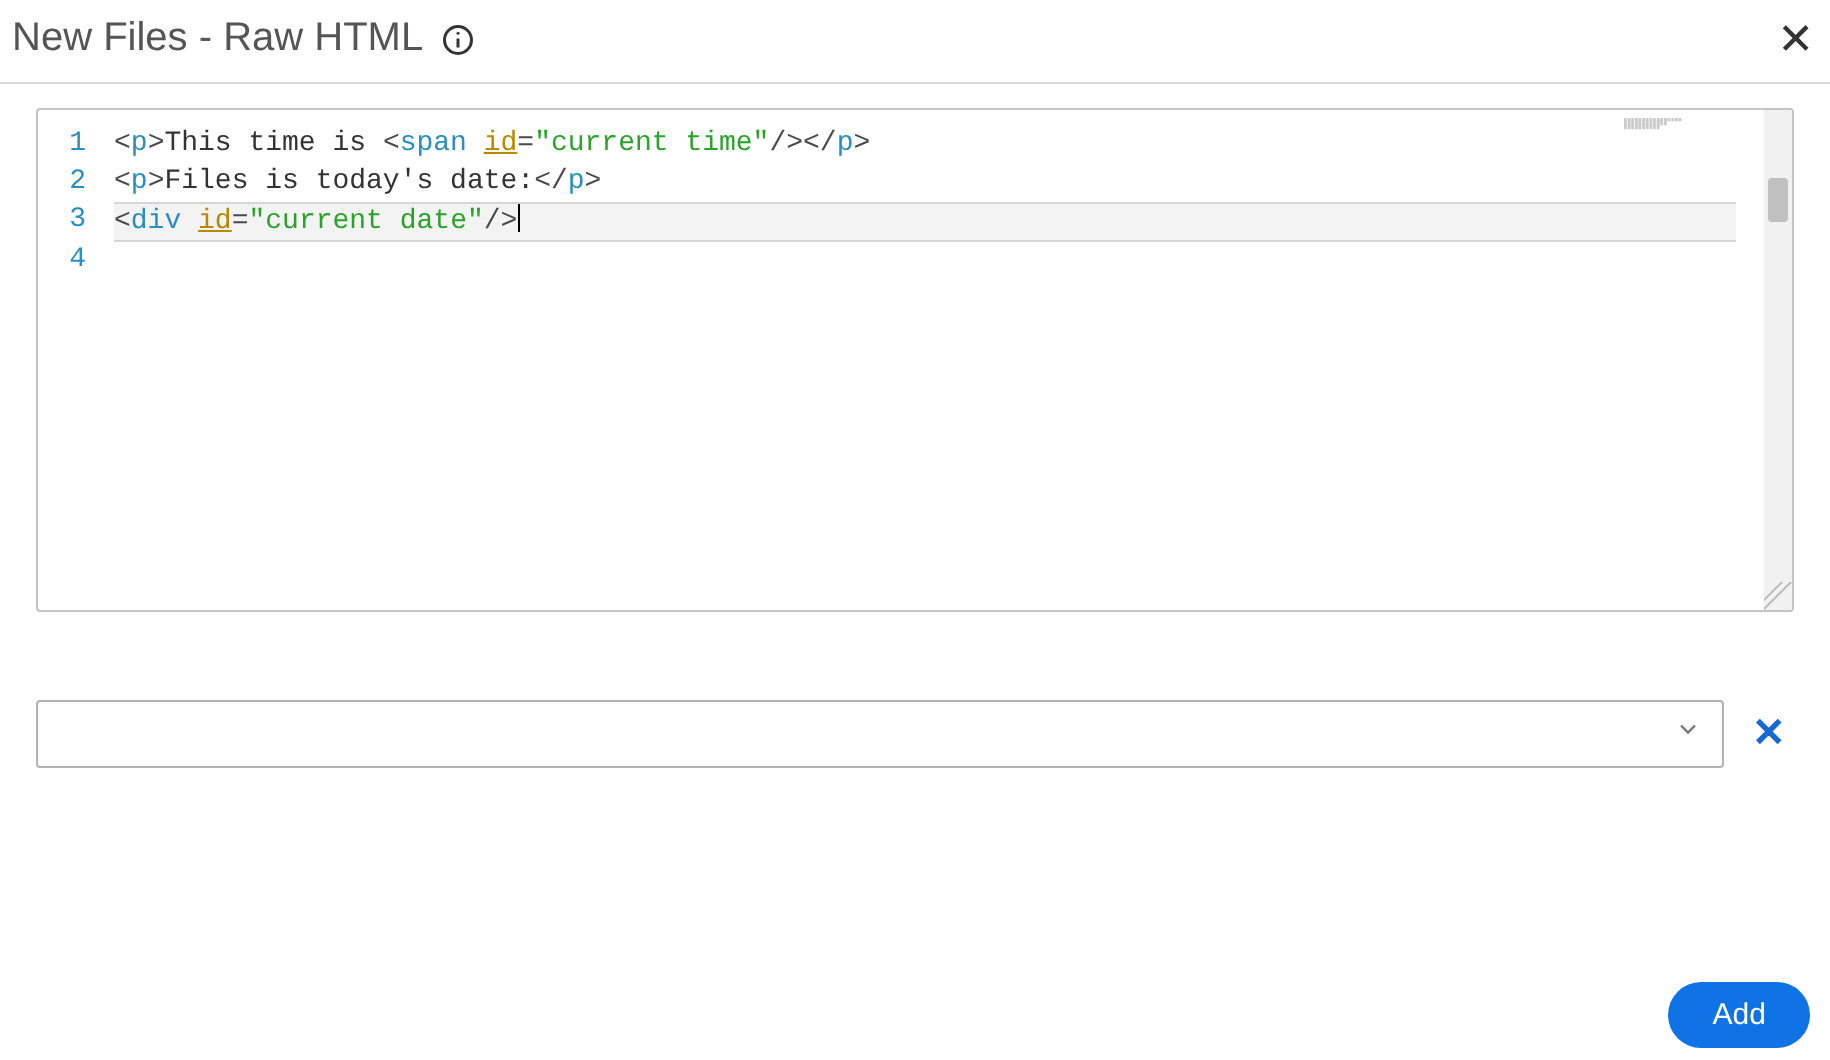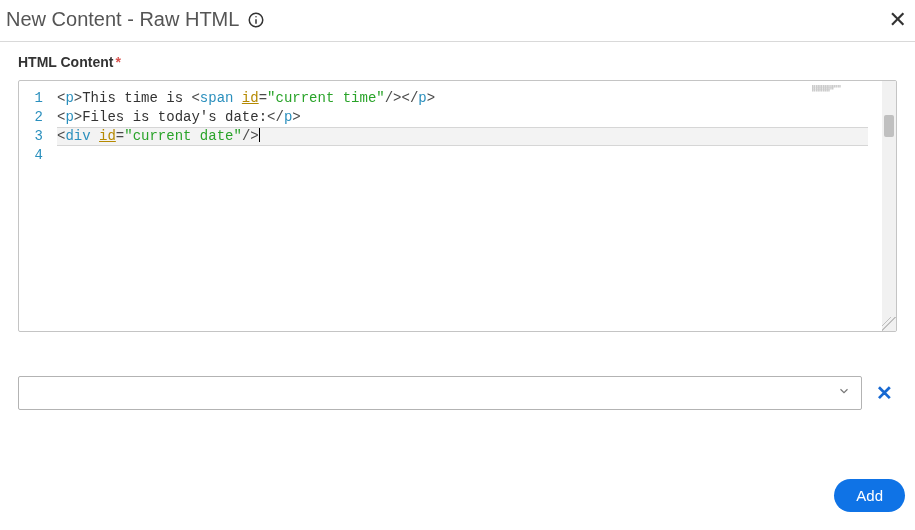--- a/index.html
+++ b/index.html
@@ -168,53 +168,50 @@
     color: #1769d2;
     font-size: 20px;
     font-weight: 700;
     cursor: pointer;
     line-height: 1;
   }
 
   
   .footer {
     position: absolute;
-    right: 10px; bottom: 18px;
+    right: 10px; bottom: 6px;
   }
   .add-btn {
     background: #0f73e6;
     color: #fff;
     border: none;
     border-radius: 18px;
     padding: 8px 22px;
     font-size: 15px;
     cursor: pointer;
   }
 </style>
 </head>
 <body>
 
 <div class="header">
-  <span class="header-title">New Content - Raw HTML</span>
+  <span class="header-title">New Files - Raw HTML</span>
   <span class="info-icon">
     <svg viewBox="0 0 24 24" fill="none" stroke="currentColor" stroke-width="2">
       <circle cx="12" cy="12" r="9"></circle>
       <line x1="12" y1="11" x2="12" y2="17"></line>
       <circle cx="12" cy="7.5" r="1" fill="currentColor" stroke="none"></circle>
     </svg>
   </span>
   <span class="header-spacer"></span>
   <span class="close-icon">✕</span>
 </div>
 
 <div class="body">
 
-  <div class="field-label">
-    <span>HTML Content</span><span class="req">*</span>
-  </div>
 
   <div class="editor-wrap">
     <div class="editor" id="editor-lines">
         <div class="code-line"><span class="gutter">1</span><span class="code"><span class="pun">&lt;</span><span class="tag">p</span><span class="pun">&gt;</span><span>This time is </span><span class="pun">&lt;</span><span class="tag">span</span><span> </span><span class="attr">id</span><span class="pun">=</span><span class="str">"current time"</span><span class="pun">/&gt;</span><span class="pun">&lt;/</span><span class="tag">p</span><span class="pun">&gt;</span></span></div>
         <div class="code-line"><span class="gutter">2</span><span class="code"><span class="pun">&lt;</span><span class="tag">p</span><span class="pun">&gt;</span><span>Files is today's date:</span><span class="pun">&lt;/</span><span class="tag">p</span><span class="pun">&gt;</span></span></div>
         <div class="code-line"><span class="gutter">3</span><span class="code cursor-line"><span class="pun">&lt;</span><span class="tag">div</span><span> </span><span class="attr">id</span><span class="pun">=</span><span class="str">"current date"</span><span class="pun">/&gt;</span><span class="caret"></span></span></div>
         <div class="code-line"><span class="gutter">4</span><span class="code"></span></div>
       </div>
     <div class="minimap">████████████████<br>████████████<br>██████████</div>
     <div class="vscroll">

